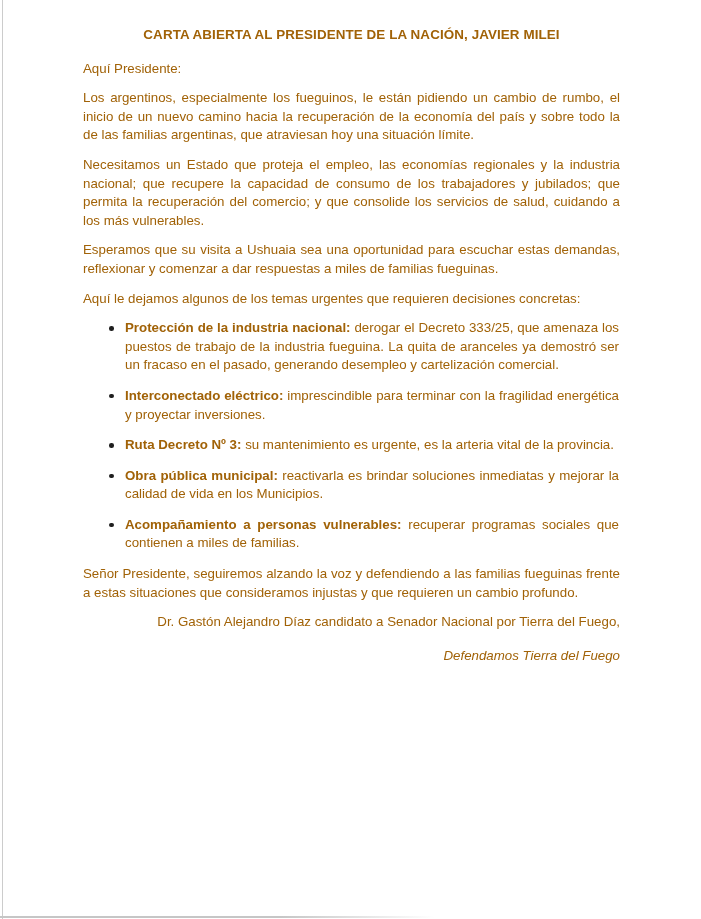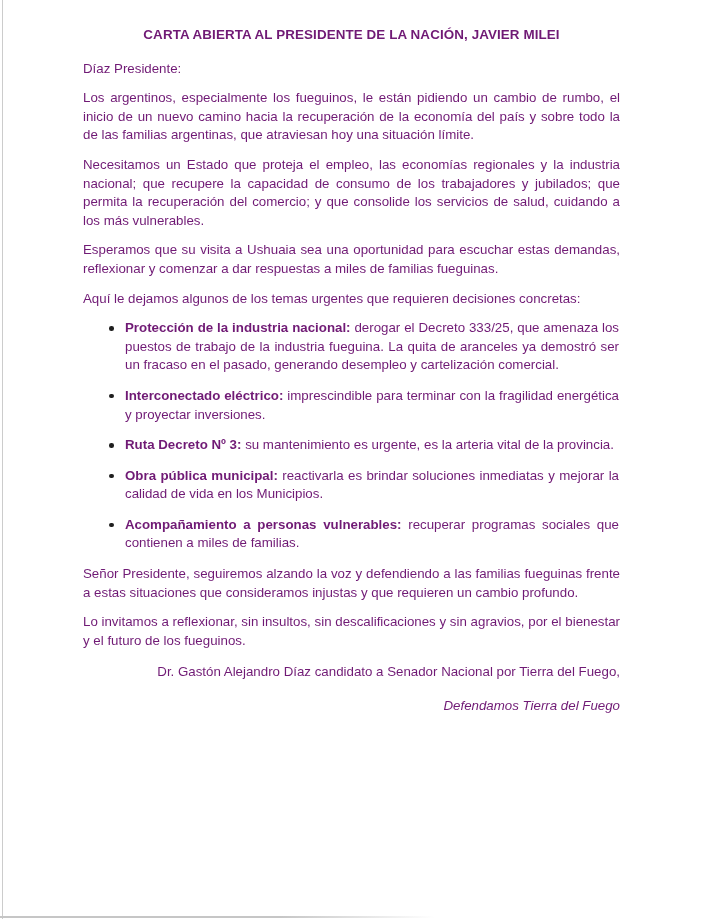--- a/index.html
+++ b/index.html
@@ -7,21 +7,21 @@
     padding: 0;
     background: #ffffff;
   }
   .page {
     position: relative;
     width: 701px;
     height: 919px;
     background: #ffffff;
     overflow: hidden;
     font-family: "Liberation Sans", sans-serif;
-    color: #701a75;
+    color: #a16207;
   }
   .edge-left {
     position: absolute;
     left: 2px;
     top: 0;
     bottom: 0;
     width: 1px;
     background: #cccccc;
   }
   .edge-bottom {
@@ -95,21 +95,21 @@
 <body>
 
 <div class="page">
   <div class="edge-left"></div>
   <div class="edge-bottom"></div>
 
   <div class="content">
 
     <h1 class="title">CARTA ABIERTA AL PRESIDENTE DE LA NACIÓN, JAVIER MILEI</h1>
 
-    <p class="para salutation">Díaz Presidente:</p>
+    <p class="para salutation">Aquí Presidente:</p>
 
     <p class="para">Los argentinos, especialmente los fueguinos, le están pidiendo un cambio de rumbo, el inicio de un nuevo camino hacia la recuperación de la economía del país y sobre todo la de las familias argentinas, que atraviesan hoy una situación límite.</p>
 
     <p class="para">Necesitamos un Estado que proteja el empleo, las economías regionales y la industria nacional; que recupere la capacidad de consumo de los trabajadores y jubilados; que permita la recuperación del comercio; y que consolide los servicios de salud, cuidando a los más vulnerables.</p>
 
 
     <p class="para">Esperamos que su visita a Ushuaia sea una oportunidad para escuchar estas demandas, reflexionar y comenzar a dar respuestas a miles de familias fueguinas.</p>
 
     <p class="para single-line">Aquí le dejamos algunos de los temas urgentes que requieren decisiones concretas:</p>
 
@@ -126,20 +126,19 @@
       <li class="topic">
         <span class="bullet-dot"></span><b>Obra pública municipal:</b><span> reactivarla es brindar soluciones inmediatas y mejorar la calidad de vida en los Municipios.</span>
       </li>
       <li class="topic">
         <span class="bullet-dot"></span><b>Acompañamiento a personas vulnerables:</b><span> recuperar programas sociales que contienen a miles de familias.</span>
       </li>
     </ul>
 
     <p class="para">Señor Presidente, seguiremos alzando la voz y defendiendo a las familias fueguinas frente a estas situaciones que consideramos injustas y que requieren un cambio profundo.</p>
 
-    <p class="para closing-extra">Lo invitamos a reflexionar, sin insultos, sin descalificaciones y sin agravios, por el bienestar y el futuro de los fueguinos.</p>
 
     <p class="sig">Dr. Gastón Alejandro Díaz candidato a Senador Nacional por Tierra del Fuego,</p>
 
     <p class="sig slogan">Defendamos Tierra del Fuego</p>
 
   </div>
 </div>
 
 </body></html>

